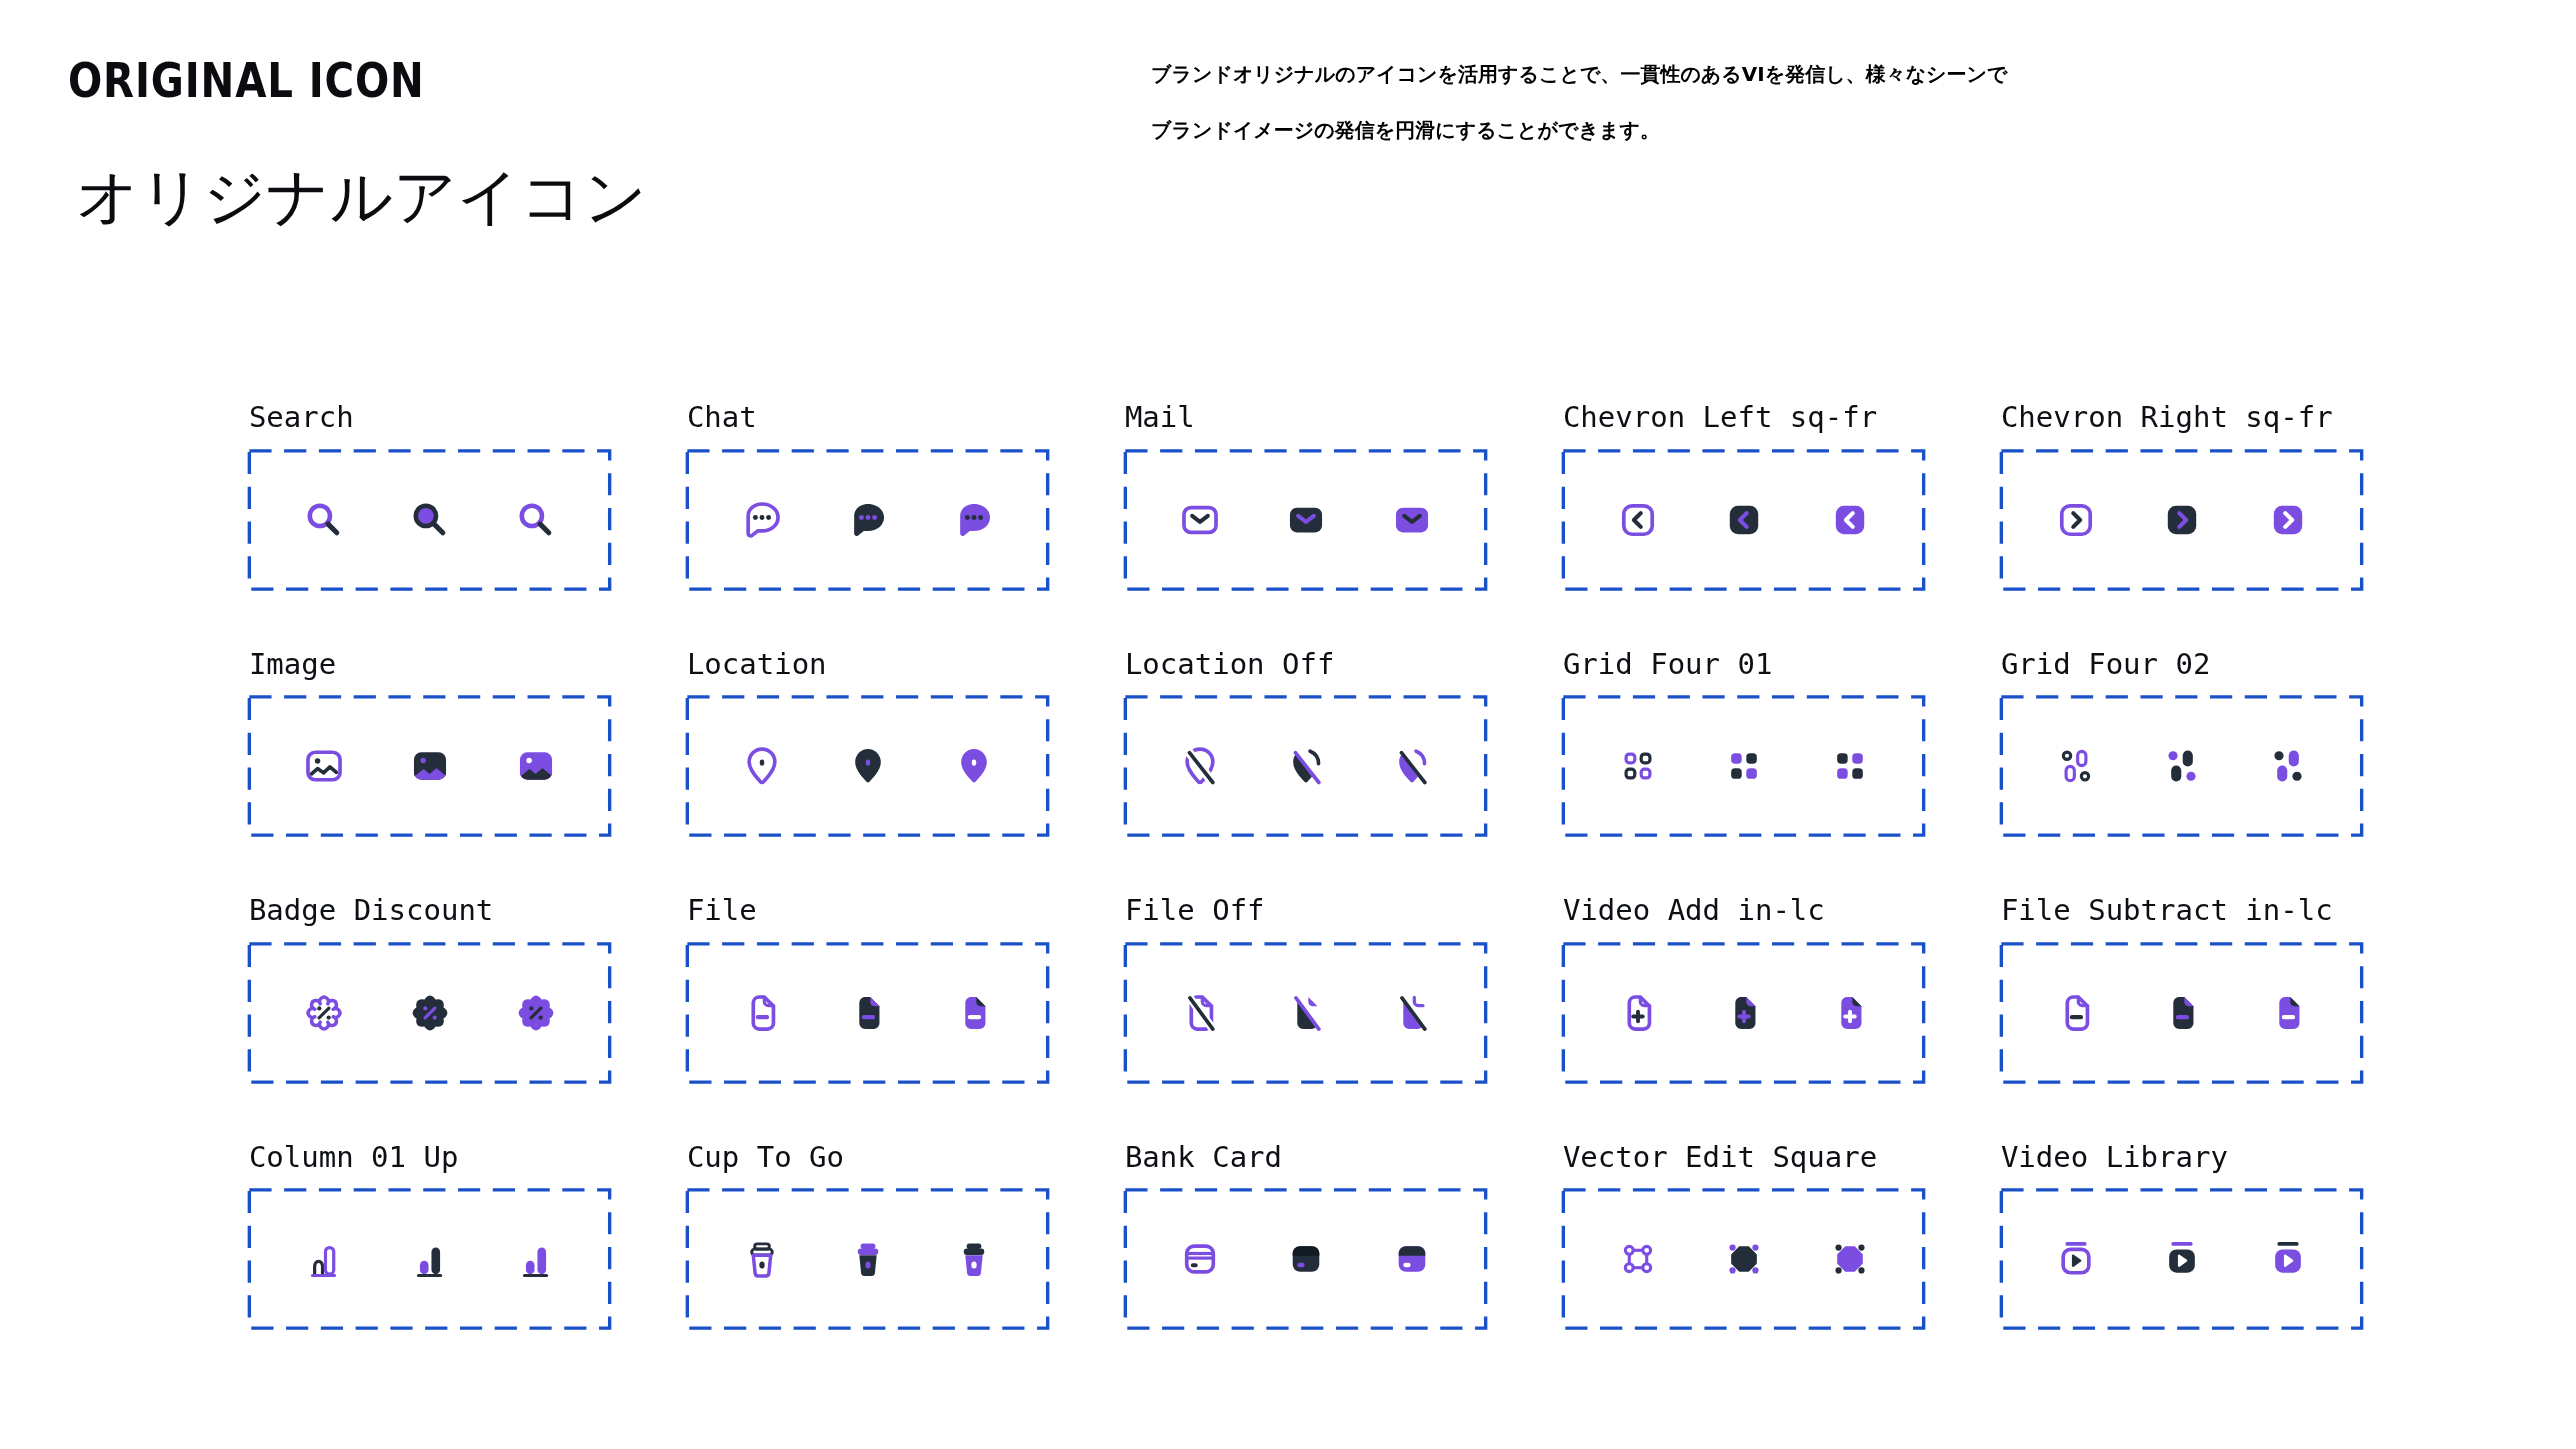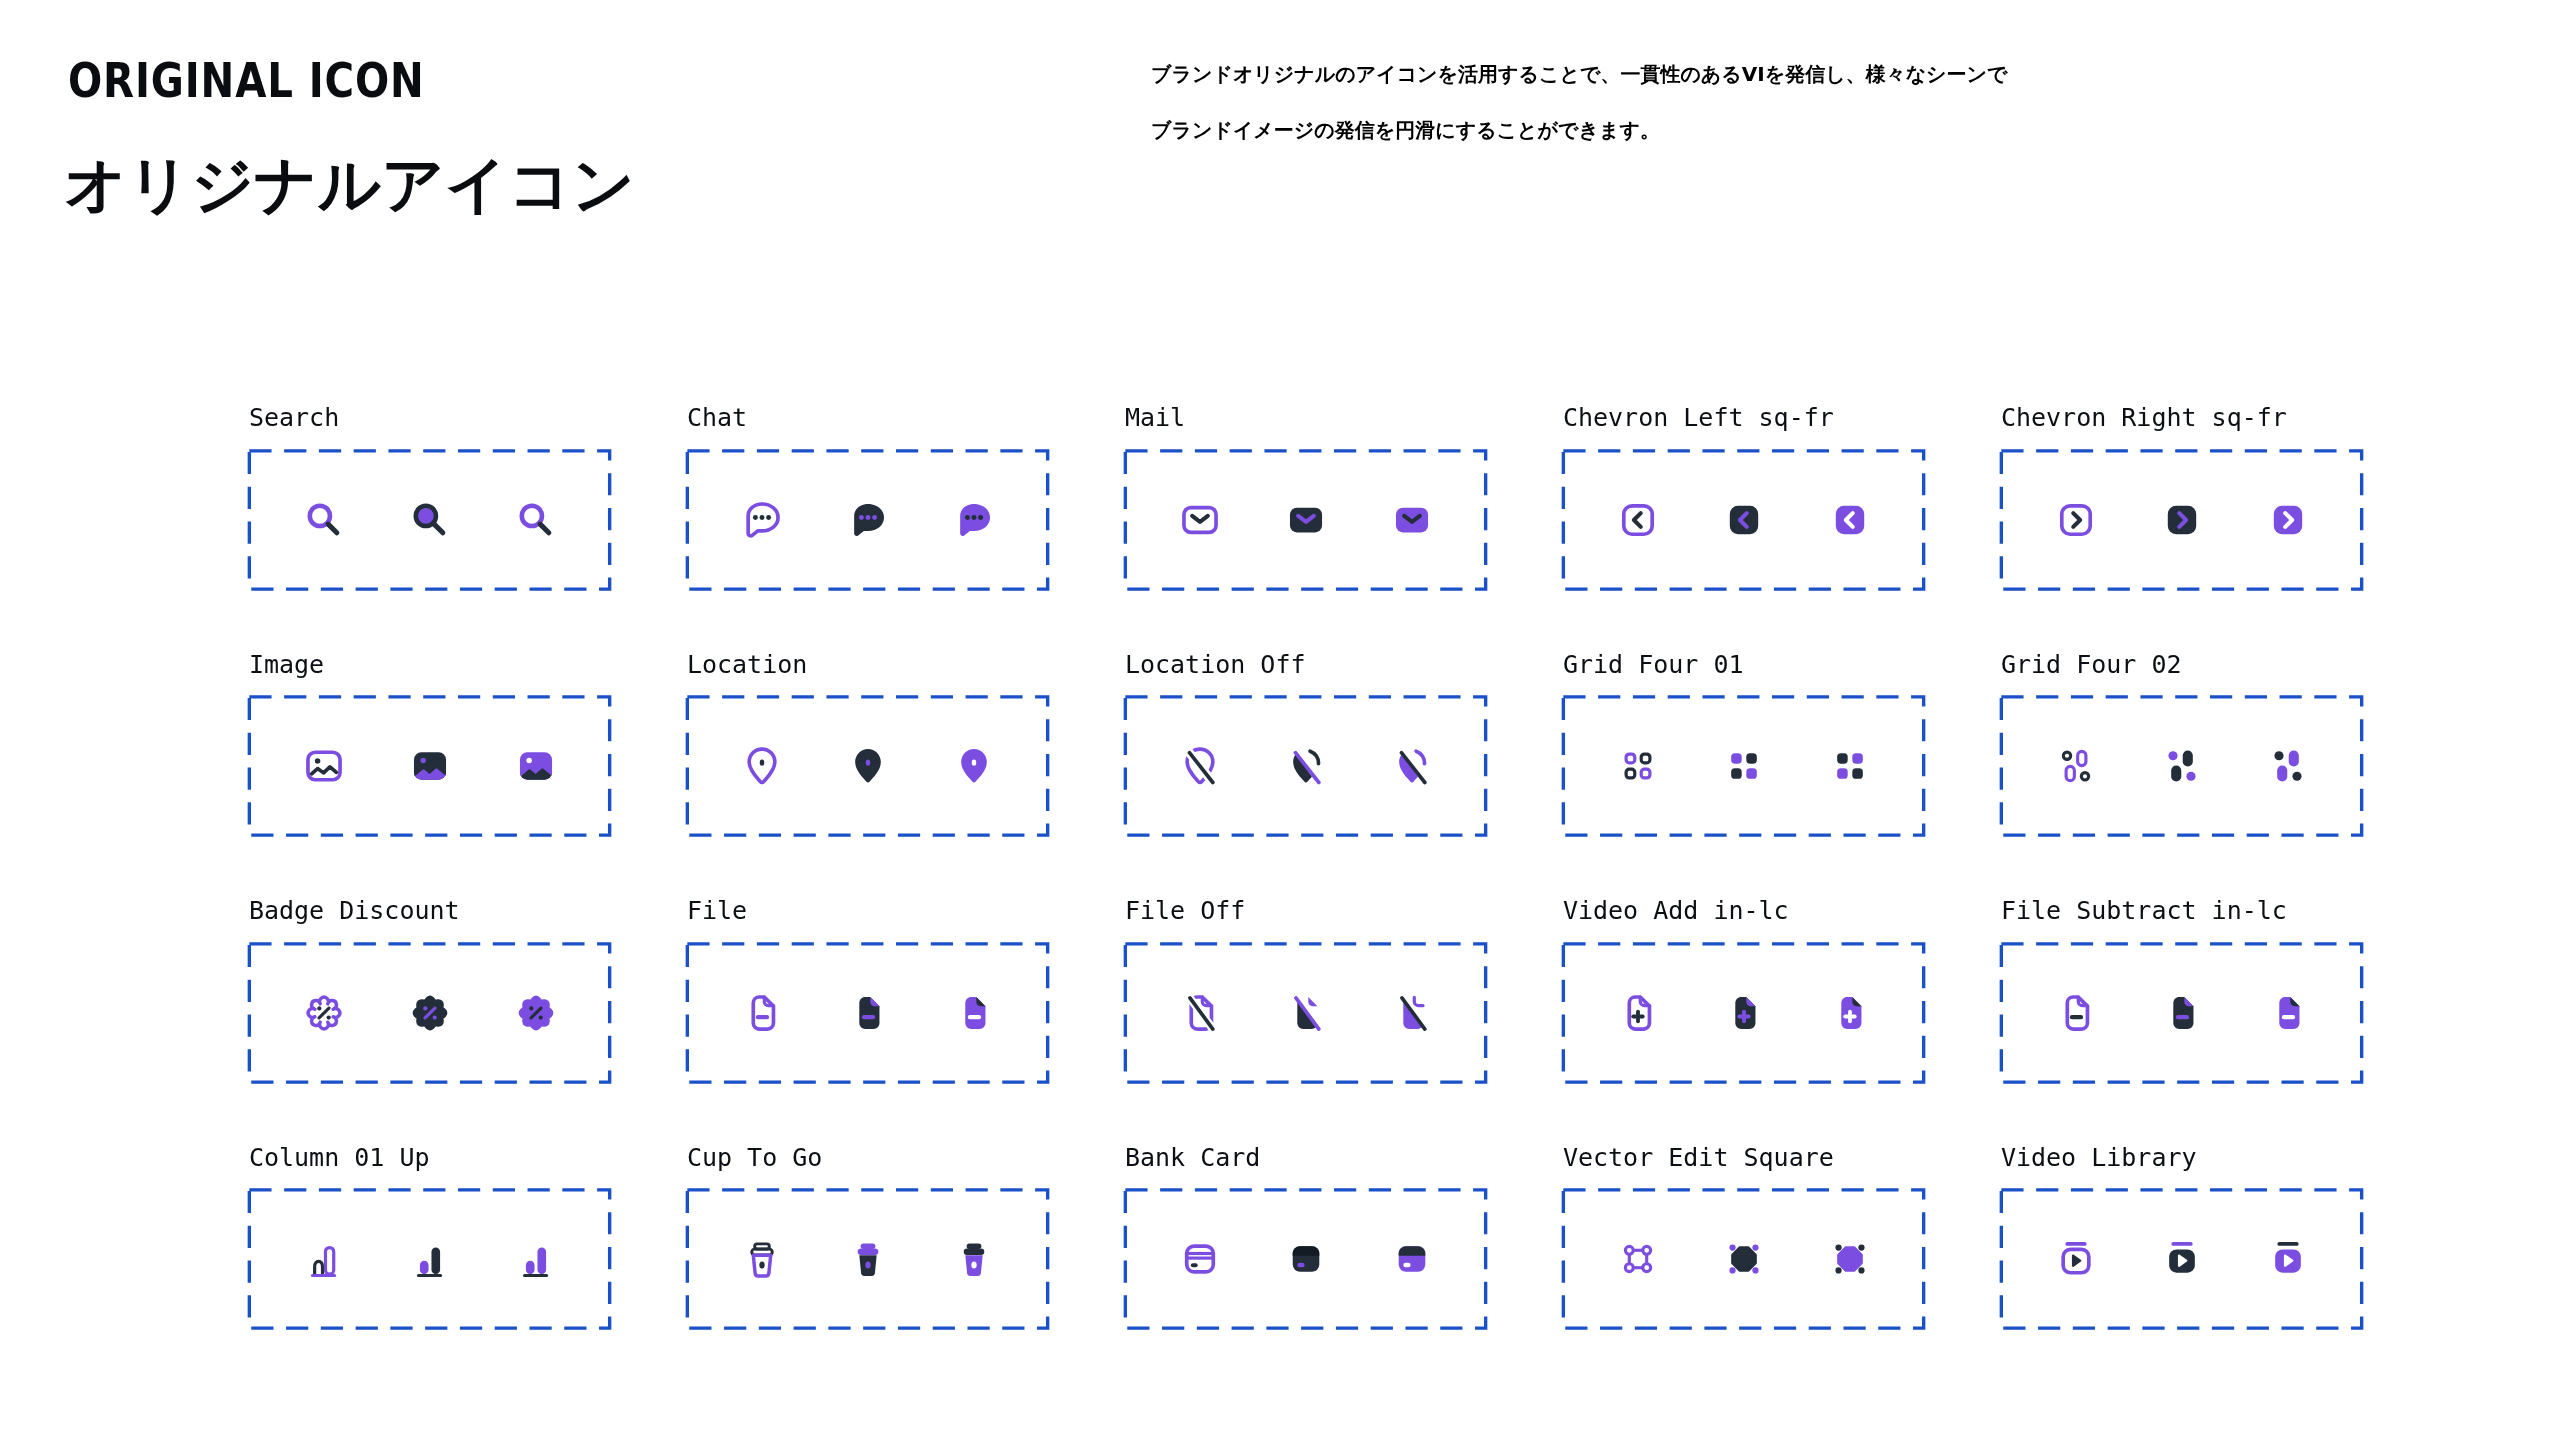--- a/index.html
+++ b/index.html
@@ -2,34 +2,34 @@
 <html><head>
 <meta charset="utf-8">
 <style>
   html,body{margin:0;padding:0;background:#fff;}
   body{width:2576px;height:1449px;position:relative;overflow:hidden;
        font-family:"DejaVu Sans",sans-serif;color:#0b0e14;}
 
   .title-en{position:absolute;left:68px;top:52px;margin:0;
     font-size:48px;font-weight:900;letter-spacing:1px;white-space:nowrap;
     transform:scaleX(.84);transform-origin:left top;color:#0a0c10;}
-  .title-ja{position:absolute;left:64px;top:143px;margin:0;
-    font-size:62px;font-weight:700;white-space:nowrap;color:#0a0c10;}
+  .title-ja{position:absolute;left:64px;top:143px;margin:12px;
+    font-size:62px;font-weight:400;white-space:nowrap;color:#0a0c10;}
 
   .desc{position:absolute;left:1151px;top:46px;width:1373px;
     font-size:20px;line-height:56px;font-weight:700;color:#000;}
 
   .grid{position:absolute;left:247px;top:401px;
     display:grid;grid-template-columns:repeat(5,365px);
     column-gap:73px;row-gap:57px;}
 
   .cell{width:365px;}
   .glabel{display:block;margin:0 0 14.5px 1.9px;
     font-family:"DejaVu Sans Mono","Liberation Mono",monospace;
-    font-size:25px;line-height:33px;color:#0c0f14;white-space:nowrap;}
+    font-size:29px;line-height:33px;color:#0c0f14;white-space:nowrap;}
   .gbox{position:relative;width:365px;height:142px;
     display:flex;align-items:center;justify-content:center;gap:62px;}
   .gbox .dash{position:absolute;left:0;top:0;}
   .icon{display:block;width:44px;height:44px;position:relative;z-index:1;}
 </style>
 </head>
 <body>
 
 <header>
   <h1 class="title-en">ORIGINAL ICON</h1>

